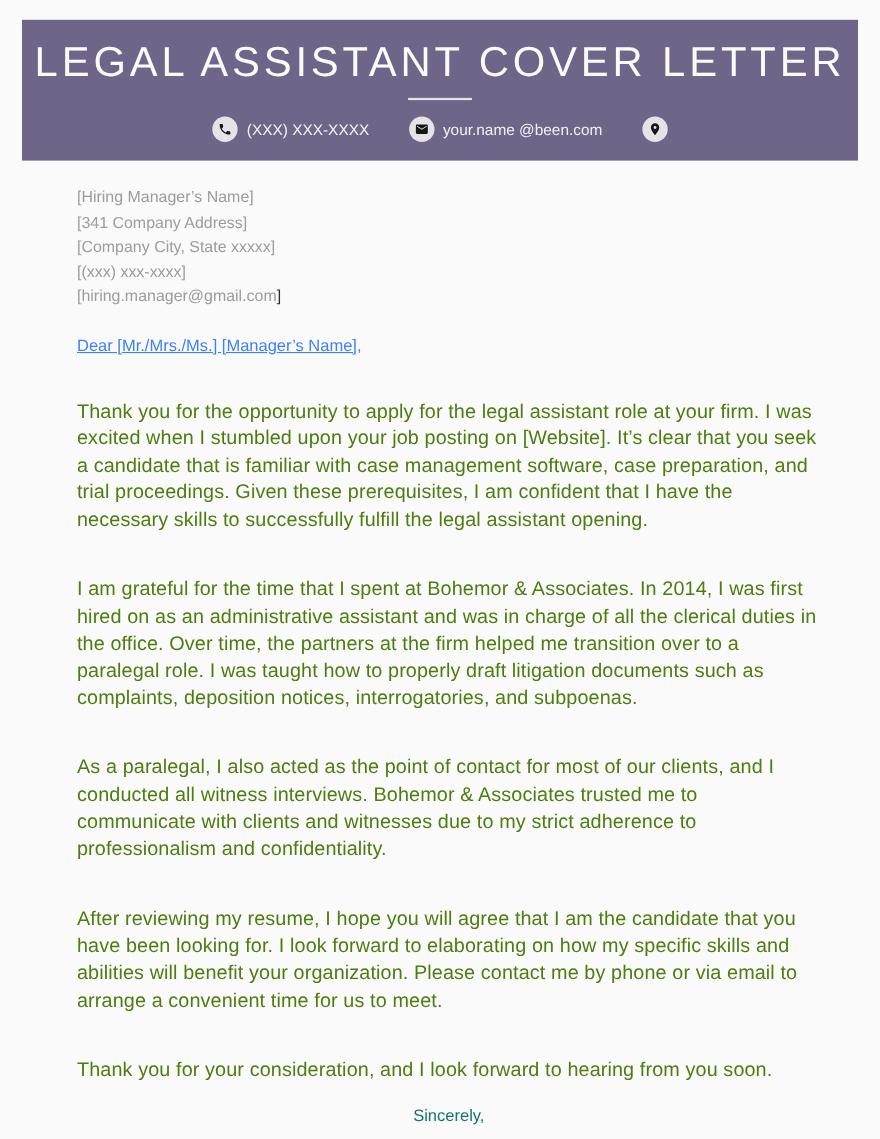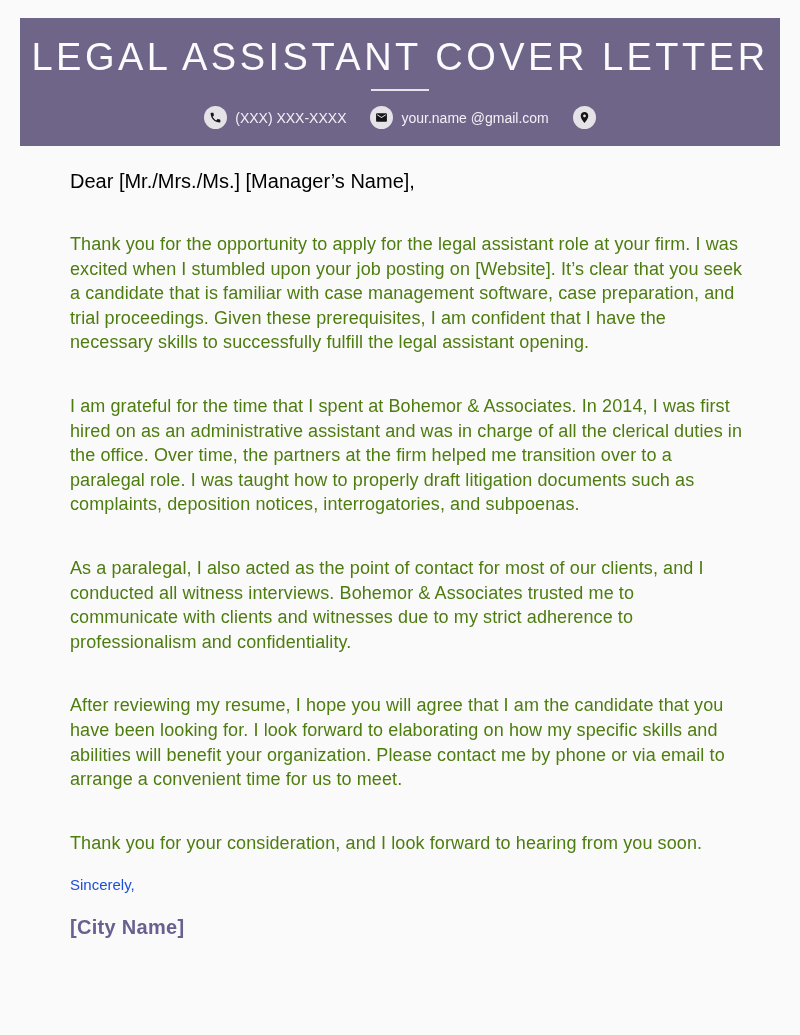--- a/index.html
+++ b/index.html
@@ -40,21 +40,21 @@
   }
   .divider {
     width: 58px;
     height: 2px;
     background: rgba(255,255,255,0.82);
     margin-top: 13px;
   }
   .contact-row {
     display: flex;
     align-items: center;
-    gap: 24px;
+    gap: 36px;
     margin-top: 15px;
     color: #f2f0f6;
     font-size: 14px;
     white-space: nowrap;
   }
   .contact-item {
     display: flex;
     align-items: center;
     gap: 8px;
   }
@@ -87,34 +87,36 @@
     margin-top: 23px;
     font-size: 14.5px;
     line-height: 22.5px;
     color: #9c9c9c;
   }
   .recipient .dark-bracket {
     color: #2e2e2e;
   }
   .salutation {
     margin: 24px 0 0 0;
-    font-size: 20px;
-    color: #000000;
+    font-size: 15px;
+    color: #3b82f6;
+    text-decoration: underline;
   }
   .para {
     margin: 39px 0 0 0;
     font-size: 18px;
     line-height: 24.6px;
     color: #4d7c0f;
     letter-spacing: 0.1px;
   }
   .closing {
     margin: 21px 0 0 0;
     font-size: 15px;
-    color: #1d4ed8;
+    color: #0f766e;
+    text-align: center;
   }
   .signature {
     margin: 23px 0 0 0;
     font-size: 20px;
     font-weight: bold;
     color: #6a6090;
     letter-spacing: 0.3px;
   }
 </style>
 </head>
@@ -136,37 +138,44 @@
         </span>
         <span>(XXX) XXX-XXXX</span>
       </div>
 
       <div class="contact-item">
         <span class="icon-circle">
           <svg viewBox="0 0 24 24">
               <path d="M20 4H4c-1.1 0-1.99.9-1.99 2L2 18c0 1.1.9 2 2 2h16c1.1 0 2-.9 2-2V6c0-1.1-.9-2-2-2zm0 4l-8 5-8-5V6l8 5 8-5v2z"></path>
             </svg>
         </span>
-        <span>your.name @gmail.com</span>
+        <span>your.name @been.com</span>
       </div>
 
       <div class="contact-item">
         <span class="icon-circle">
           <svg viewBox="0 0 24 24">
               <path d="M12 2C8.13 2 5 5.13 5 9c0 5.25 7 13 7 13s7-7.75 7-13c0-3.87-3.13-7-7-7zm0 9.5c-1.38 0-2.5-1.12-2.5-2.5s1.12-2.5 2.5-2.5 2.5 1.12 2.5 2.5-1.12 2.5-2.5 2.5z"></path>
             </svg>
         </span>
       </div>
 
     </div>
   </header>
 
   <main class="letter-body">
 
 
+    <div class="recipient">
+      <div>[Hiring Manager’s Name]</div>
+      <div>[341 Company Address]</div>
+      <div>[Company City, State xxxxx]</div>
+      <div>[(xxx) xxx-xxxx]</div>
+      <div><span>[hiring.manager@gmail.com</span><span class="dark-bracket">]</span></div>
+    </div>
 
     <p class="salutation">Dear [Mr./Mrs./Ms.] [Manager’s Name],</p>
 
     <p class="para">Thank you for the opportunity to apply for the legal assistant role at your firm. I was excited when I stumbled upon your job posting on [Website]. It’s clear that you seek a candidate that is familiar with case management software, case preparation, and trial proceedings. Given these prerequisites, I am confident that I have the necessary skills to successfully fulfill the legal assistant opening.</p>
     <p class="para">I am grateful for the time that I spent at Bohemor &amp; Associates. In 2014, I was first hired on as an administrative assistant and was in charge of all the clerical duties in the office. Over time, the partners at the firm helped me transition over to a paralegal role. I was taught how to properly draft litigation documents such as complaints, deposition notices, interrogatories, and subpoenas.</p>
     <p class="para">As a paralegal, I also acted as the point of contact for most of our clients, and I conducted all witness interviews. Bohemor &amp; Associates trusted me to communicate with clients and witnesses due to my strict adherence to professionalism and confidentiality.</p>
     <p class="para">After reviewing my resume, I hope you will agree that I am the candidate that you have been looking for. I look forward to elaborating on how my specific skills and abilities will benefit your organization. Please contact me by phone or via email to arrange a convenient time for us to meet.</p>
     <p class="para">Thank you for your consideration, and I look forward to hearing from you soon.</p>
 
     <p class="closing">Sincerely,</p>

